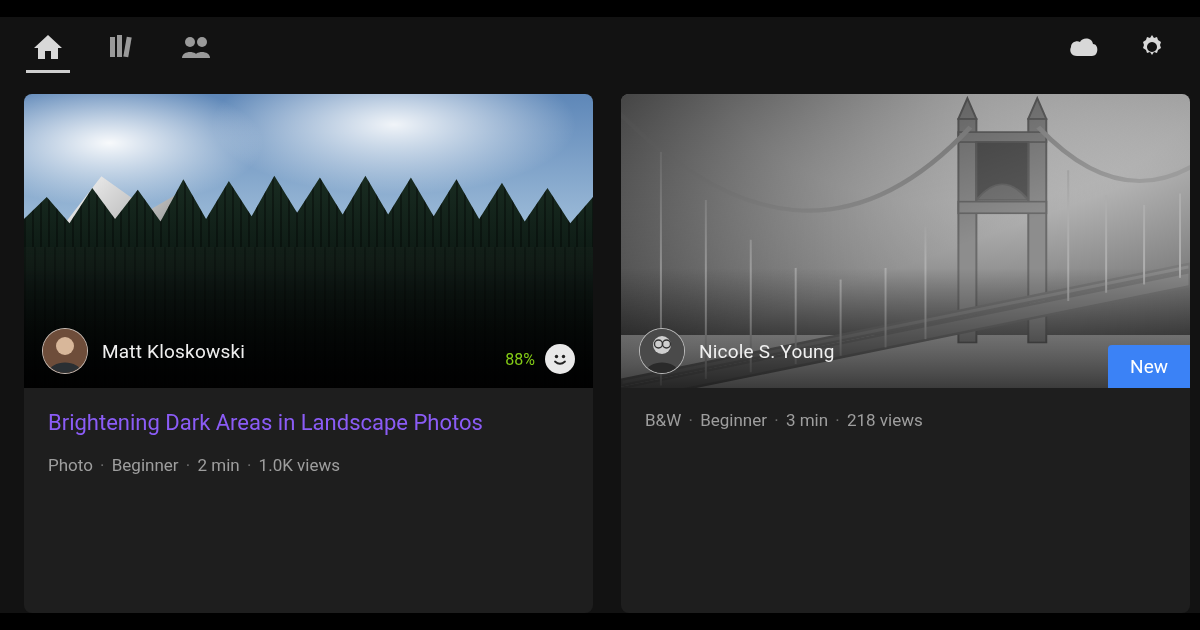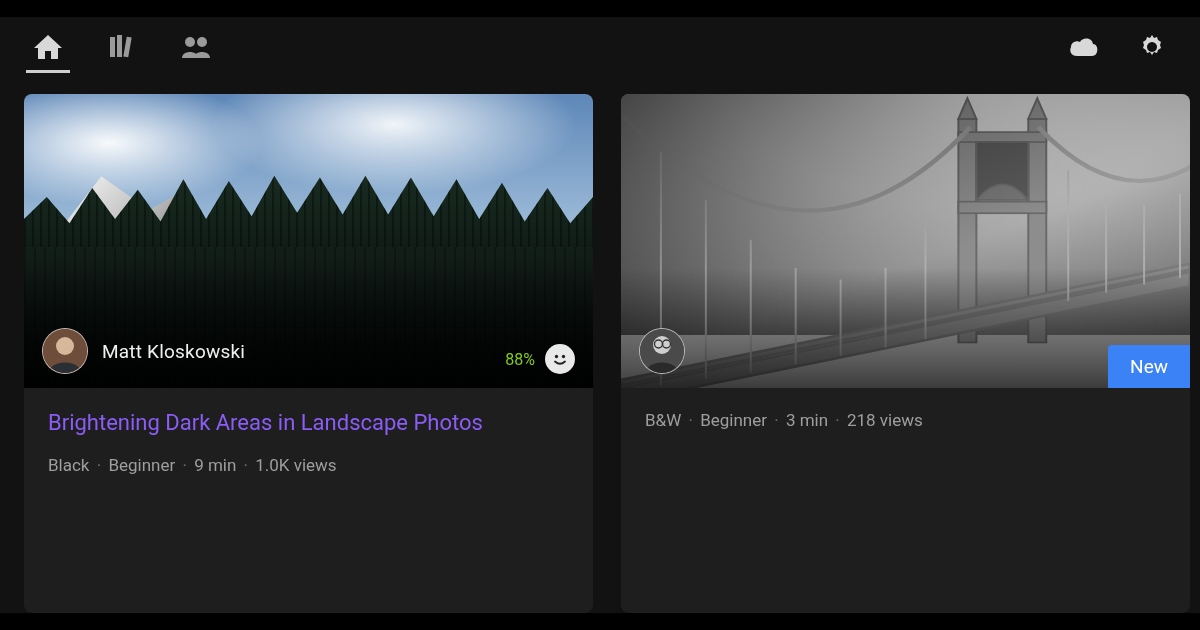--- a/index.html
+++ b/index.html
@@ -257,25 +257,25 @@
               <circle cx="7.5" cy="8.5" r="1.7" fill="#222"></circle>
               <circle cx="14.5" cy="8.5" r="1.7" fill="#222"></circle>
               <path d="M6 13.5 Q11 18 16 13.5" stroke="#222" stroke-width="1.8" fill="none" stroke-linecap="round"></path>
             </svg>
           </span>
         </div>
       </div>
       <div class="card-body">
         <div class="card-title">Brightening Dark Areas in Landscape Photos</div>
         <div class="card-meta">
-          <span>Black</span>
+          <span>Photo</span>
           <span class="sep">·</span>
           <span>Beginner</span>
           <span class="sep">·</span>
-          <span>9 min</span>
+          <span>2 min</span>
           <span class="sep">·</span>
           <span>1.0K views</span>
         </div>
       </div>
     </div>
 
     <div class="card">
       <div class="thumb">
         <div class="img-fill">
           <div class="bw-sky"></div>
@@ -323,20 +323,21 @@
         <div class="author-row">
           <div class="avatar bw">
             <svg viewBox="0 0 44 44">
               <rect width="44" height="44" fill="#4a4a4a"></rect>
               <circle cx="22" cy="16" r="9" fill="#cfcfcf"></circle>
               <circle cx="18.5" cy="15" r="4" fill="none" stroke="#333" stroke-width="1.4"></circle>
               <circle cx="26.5" cy="15" r="4" fill="none" stroke="#333" stroke-width="1.4"></circle>
               <path d="M6 44 C6 30 38 30 38 44 Z" fill="#2a2a2a"></path>
             </svg>
           </div>
+          <div class="author-name">Nicole S. Young</div>
         </div>
         <div class="badge-new">New</div>
       </div>
       <div class="card-body">
         <div class="card-meta">
           <span>B&amp;W</span>
           <span class="sep">·</span>
           <span>Beginner</span>
           <span class="sep">·</span>
           <span>3 min</span>

